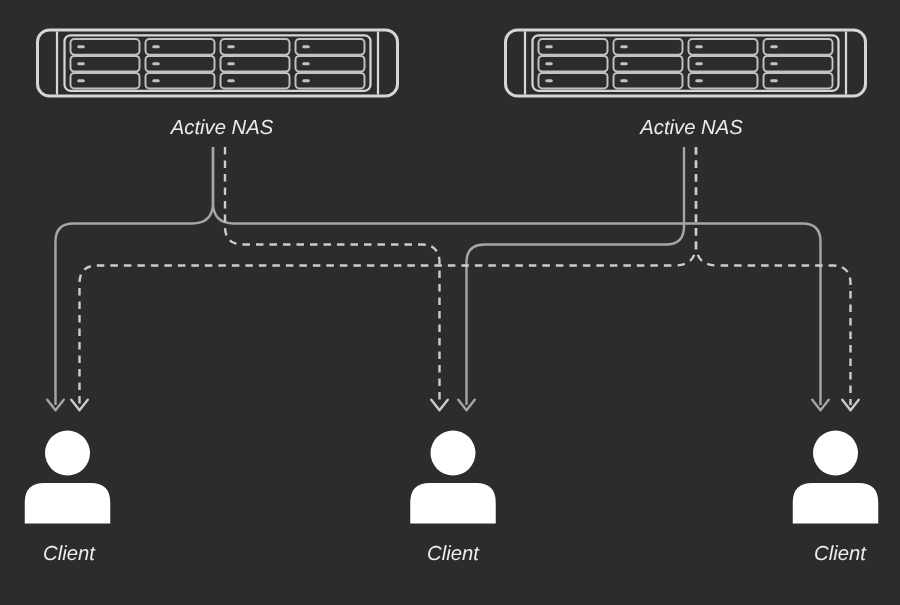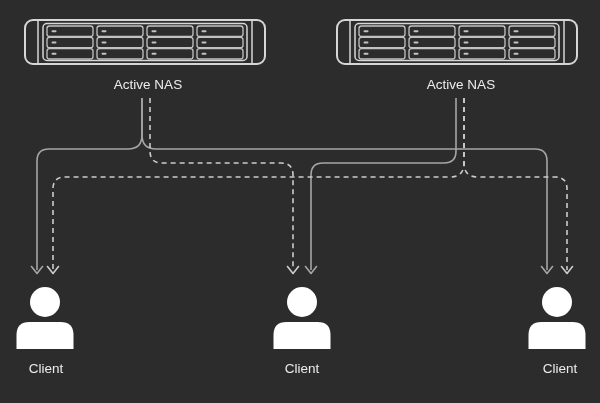--- a/index.html
+++ b/index.html
@@ -2,21 +2,21 @@
 <html><head>
 <meta charset="utf-8">
 <style>
   html,body{margin:0;padding:0;}
   body{
     width:600px;height:403px;
     background:var(--bg,#2c2c2c);
     position:relative;overflow:hidden;
     font-family:"Liberation Sans", sans-serif;
   }
-  #stage{position:absolute;left:0;top:0;width:600px;height:403px;}
+  #stage{position:absolute;left:0;top:0;width:600px;height:403px;font-style:italic;}
   svg{display:block;}
   .rack-stroke{stroke:var(--device,#d6d6d6);fill:none;}
   .bay-stroke{stroke:var(--device-dim,#c2c2c2);fill:none;}
   .bay-led{fill:var(--device-dim,#c2c2c2);}
   .edge-solid{stroke:var(--solid,#a6a6a6);fill:none;stroke-width:1.6;}
   .edge-dashed{stroke:var(--dashed,#cccccc);fill:none;stroke-width:1.6;stroke-dasharray:5 4;}
   .arrow-solid{stroke:var(--solid,#a6a6a6);fill:none;stroke-width:1.6;stroke-linecap:round;stroke-linejoin:round;}
   .arrow-dashed{stroke:var(--dashed,#cccccc);fill:none;stroke-width:1.6;stroke-linecap:round;stroke-linejoin:round;}
   .person-fill{fill:var(--icon,#ffffff);}
   .lbl{

